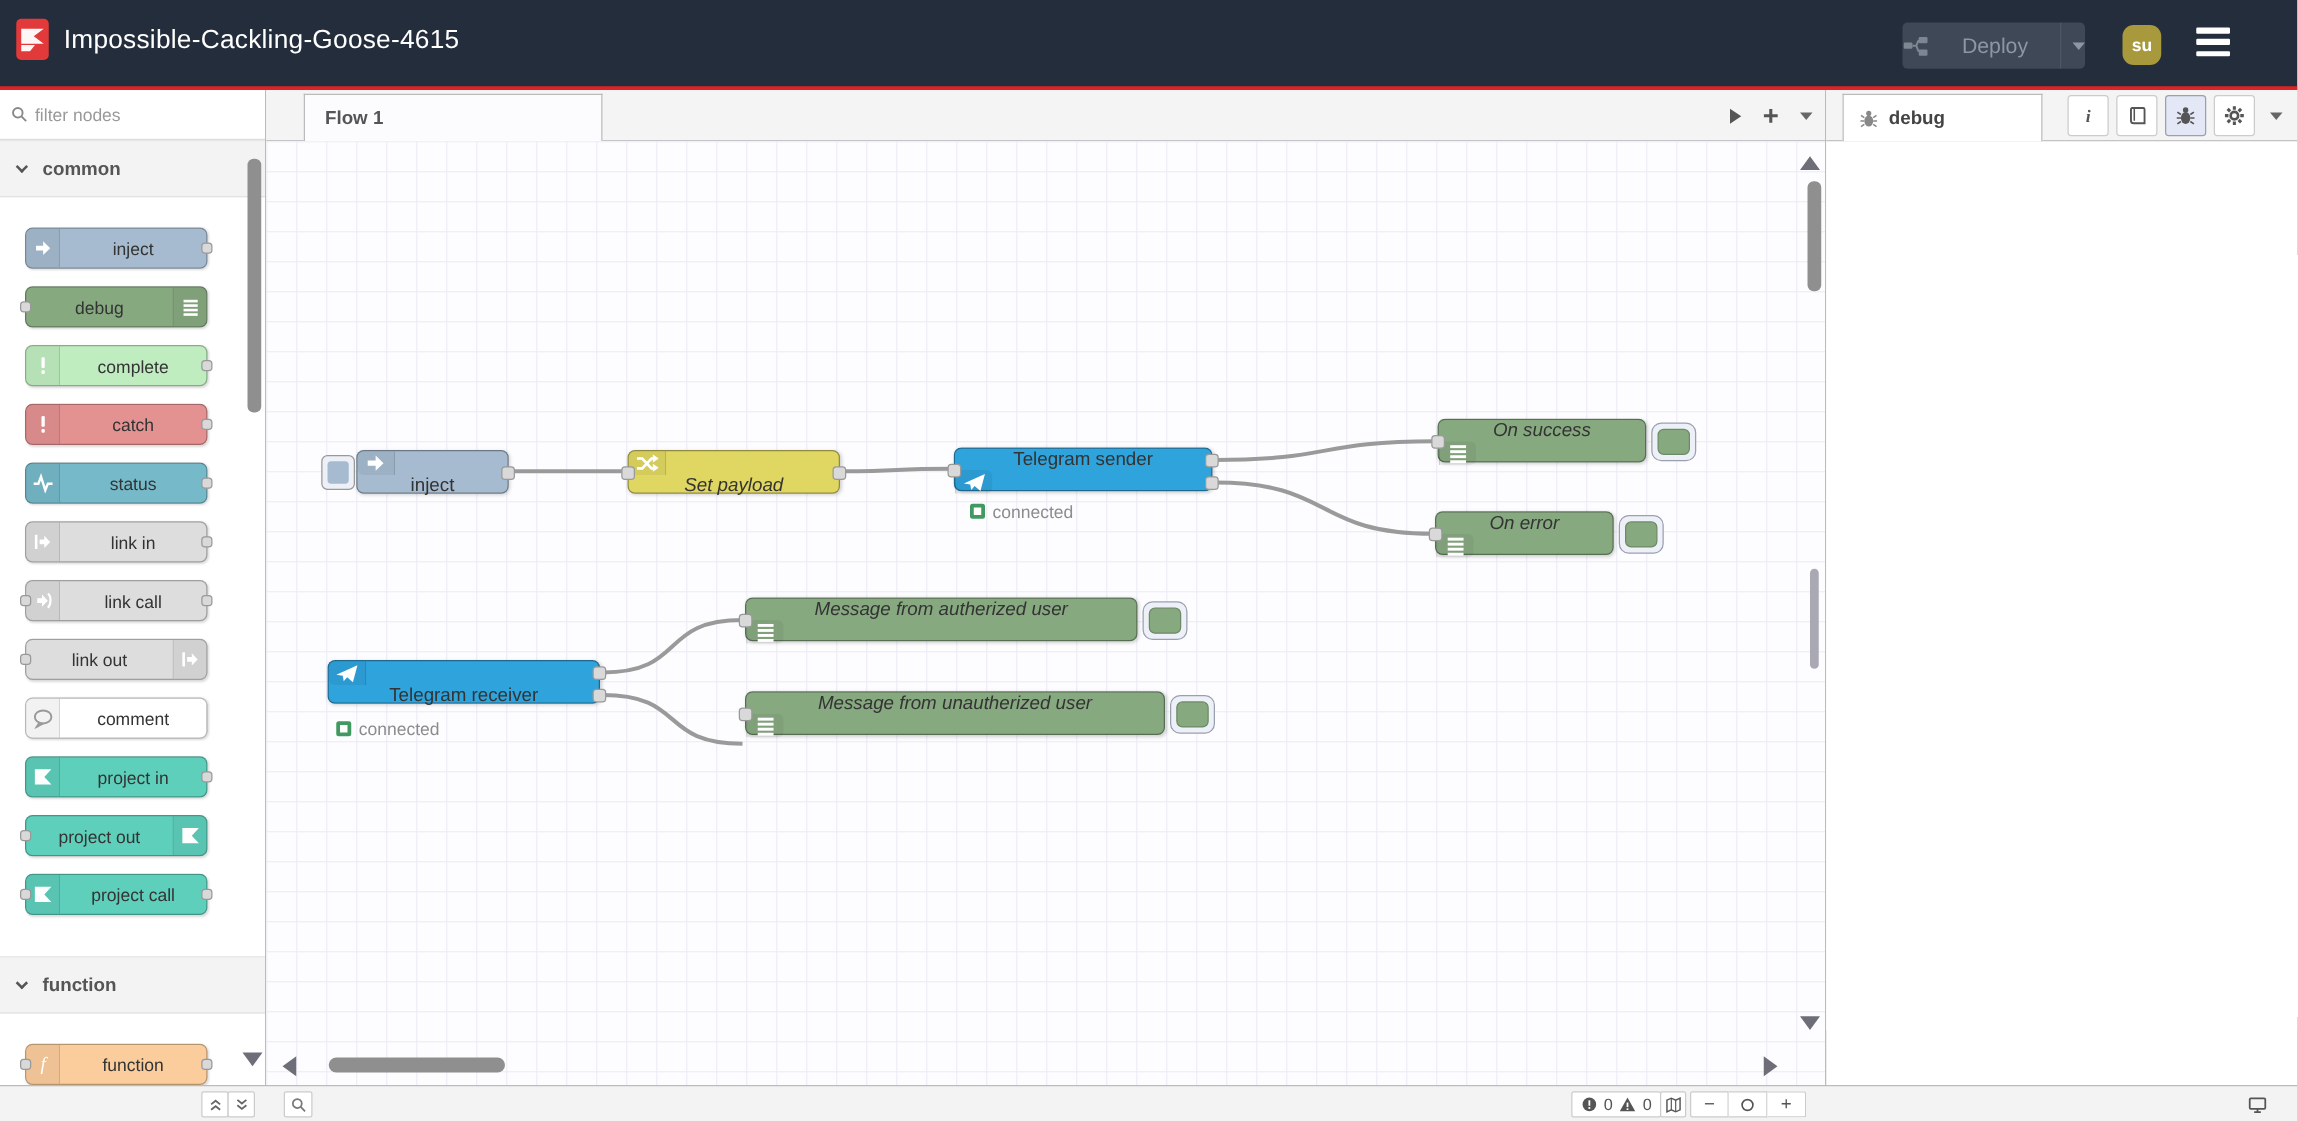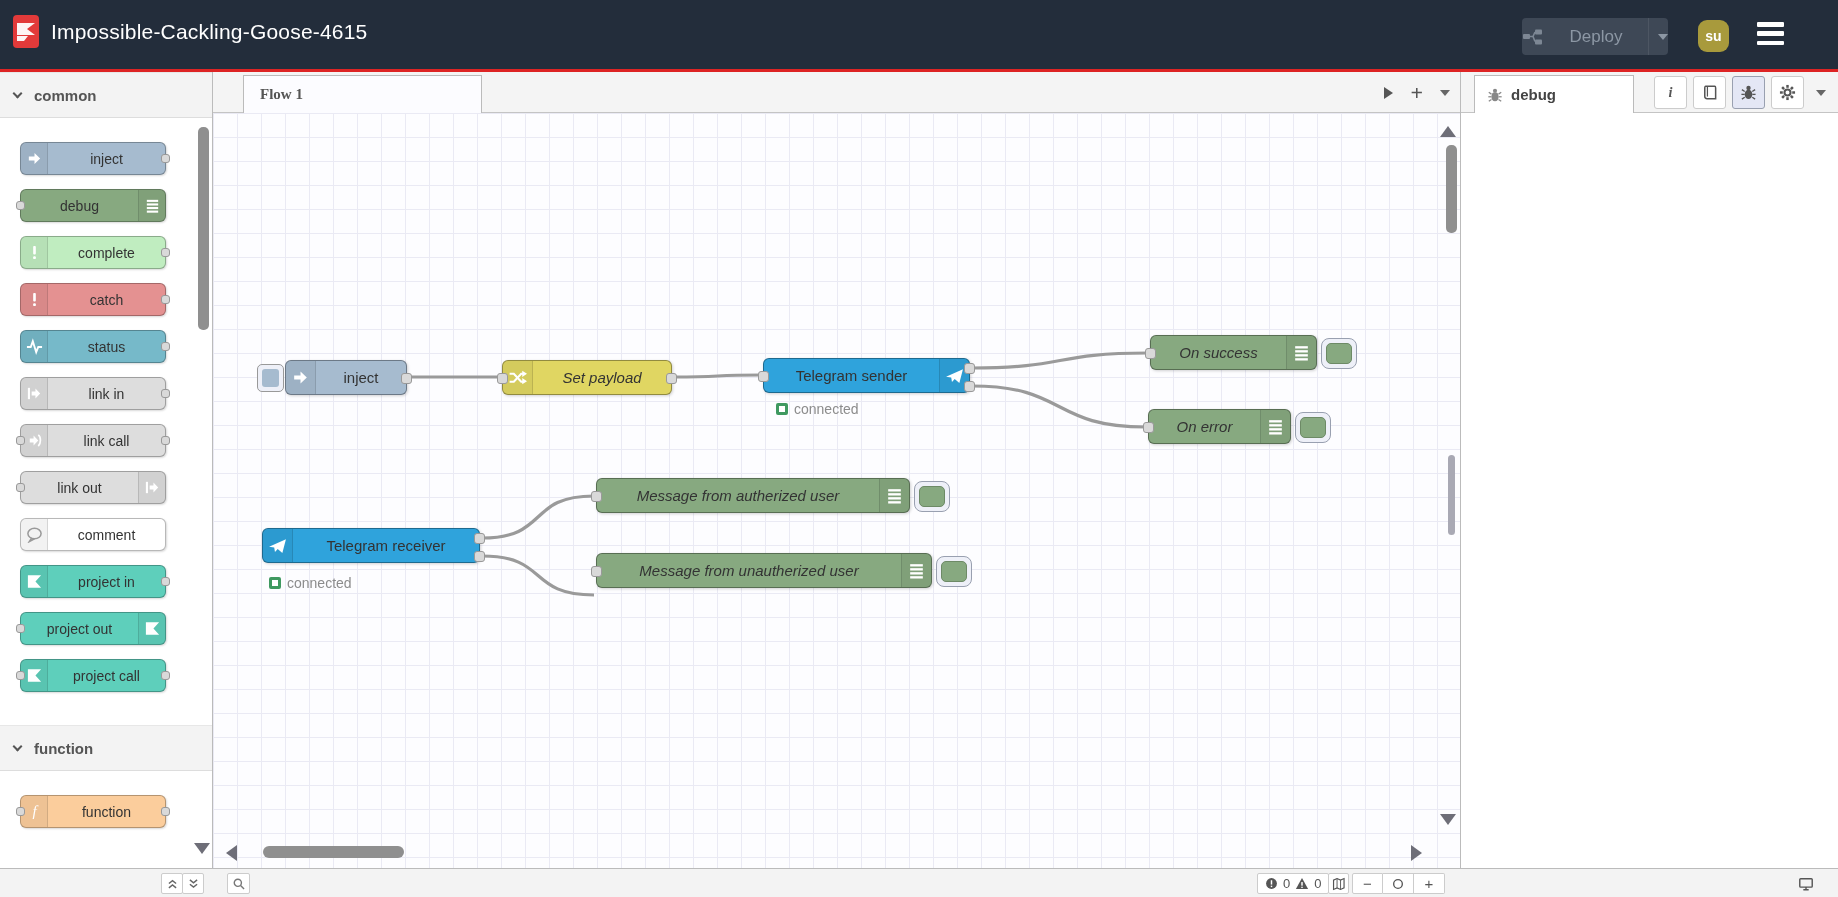--- a/index.html
+++ b/index.html
@@ -48,34 +48,34 @@
   .pal-icon.right { border-left:1px solid rgba(0,0,0,.12); border-radius:0 5px 5px 0; }
   .pal-label { flex:1; display:flex; align-items:center; justify-content:center; font-size:14px; color:#333; }
   .pport { position:absolute; width:9px; height:9px; background:#d9d9d9; border:1px solid #999;
            border-radius:3px; top:11px; }
   .pport.in { left:-5px; } .pport.out { right:-5px; }
   .pal-scrollthumb { position:absolute; right:3px; top:55px; width:11px; height:203px; background:#8f8f8f; border-radius:5px; }
   .pal-scrolldown { position:absolute; right:2px; top:768px; }
 
   
   #tabbar { position:absolute; top:72px; left:213px; width:1247px; height:41px; background:#f4f4f4;
-            border-bottom:1px solid #c4c4c4;font-family:Liberation Serif, serif; }
+            border-bottom:1px solid #c4c4c4; }
   .flow-tab { position:absolute; left:30px; top:3px; width:239px; height:38px; background:#fcfcff;
               border:1px solid #bbb; border-bottom:none; display:flex; align-items:center; padding-left:16px;
               font-size:15px; font-weight:bold; color:#555; cursor:pointer; }
   .tabbar-tools { position:absolute; right:10px; top:0; height:41px; display:flex; align-items:center; gap:17px; }
 
   
   #canvas { position:absolute; top:113px; left:213px; width:1247px; height:755px; background:#fdfdff;
             background-image:linear-gradient(#eaeaf4 1px, transparent 1px),
                              linear-gradient(90deg,#eaeaf4 1px, transparent 1px);
             background-size:24px 24px; overflow:hidden; }
   #wires { position:absolute; top:0; left:0; width:100%; height:100%; }
   .node { position:absolute; height:35px; border:1px solid rgba(0,0,0,.35); border-radius:6px;
-          box-shadow:1px 1px 3px rgba(0,0,0,.18); display:flex; cursor:move; }
+          box-shadow:1px 1px 3px rgba(0,0,0,.18); display:flex; cursor:move;flex-direction:column; }
   .node-icon { width:30px; display:flex; align-items:center; justify-content:center; background:rgba(0,0,0,.05); }
   .node-icon.left { border-right:1px solid rgba(0,0,0,.12); border-radius:5px 0 0 5px; }
   .node-icon.right { border-left:1px solid rgba(0,0,0,.12); border-radius:0 5px 5px 0; }
   .node-label { flex:1; display:flex; align-items:center; justify-content:center; font-size:15px; color:#333; }
   .node-label.it { font-style:italic; }
   .cport { position:absolute; width:11px; height:11px; background:#d9d9d9; border:1px solid #999; border-radius:3px; }
   .cport.in { left:-6px; top:12px; }
   .cport.out1 { right:-6px; top:12px; }
   .cport.o2a { right:-6px; top:4px; }
   .cport.o2b { right:-6px; top:22px; }
@@ -163,20 +163,27 @@
     </div>
     <div class="avatar">su</div>
     <div class="hamburger">
         <span></span>
         <span></span>
         <span></span>
       </div>
   </div>
 
   <div id="palette">
+    <div class="pal-search">
+      <svg width="15" height="15" viewBox="0 0 18 18">
+          <circle cx="7.5" cy="7.5" r="4.6" fill="none" stroke="#888" stroke-width="1.8"></circle>
+          <line x1="11" y1="11" x2="15.5" y2="15.5" stroke="#888" stroke-width="1.8"></line>
+        </svg>
+      <input type="text" placeholder="filter nodes" style="">
+    </div>
     <div id="palette-scroll">
         <div class="pal-cat">
           <span class="chev"></span>
           <span class="pal-cat-label">common</span>
         </div>
         <div class="pal-body">
           <div class="pal-item" style="background: rgb(166, 187, 207);">
             <span class="pal-icon left">
               <svg width="17" height="17" viewBox="0 0 18 18">
                 <path d="M3 7h6V3.2L15 9l-6 5.8V11H3z" fill="#fff"></path>

